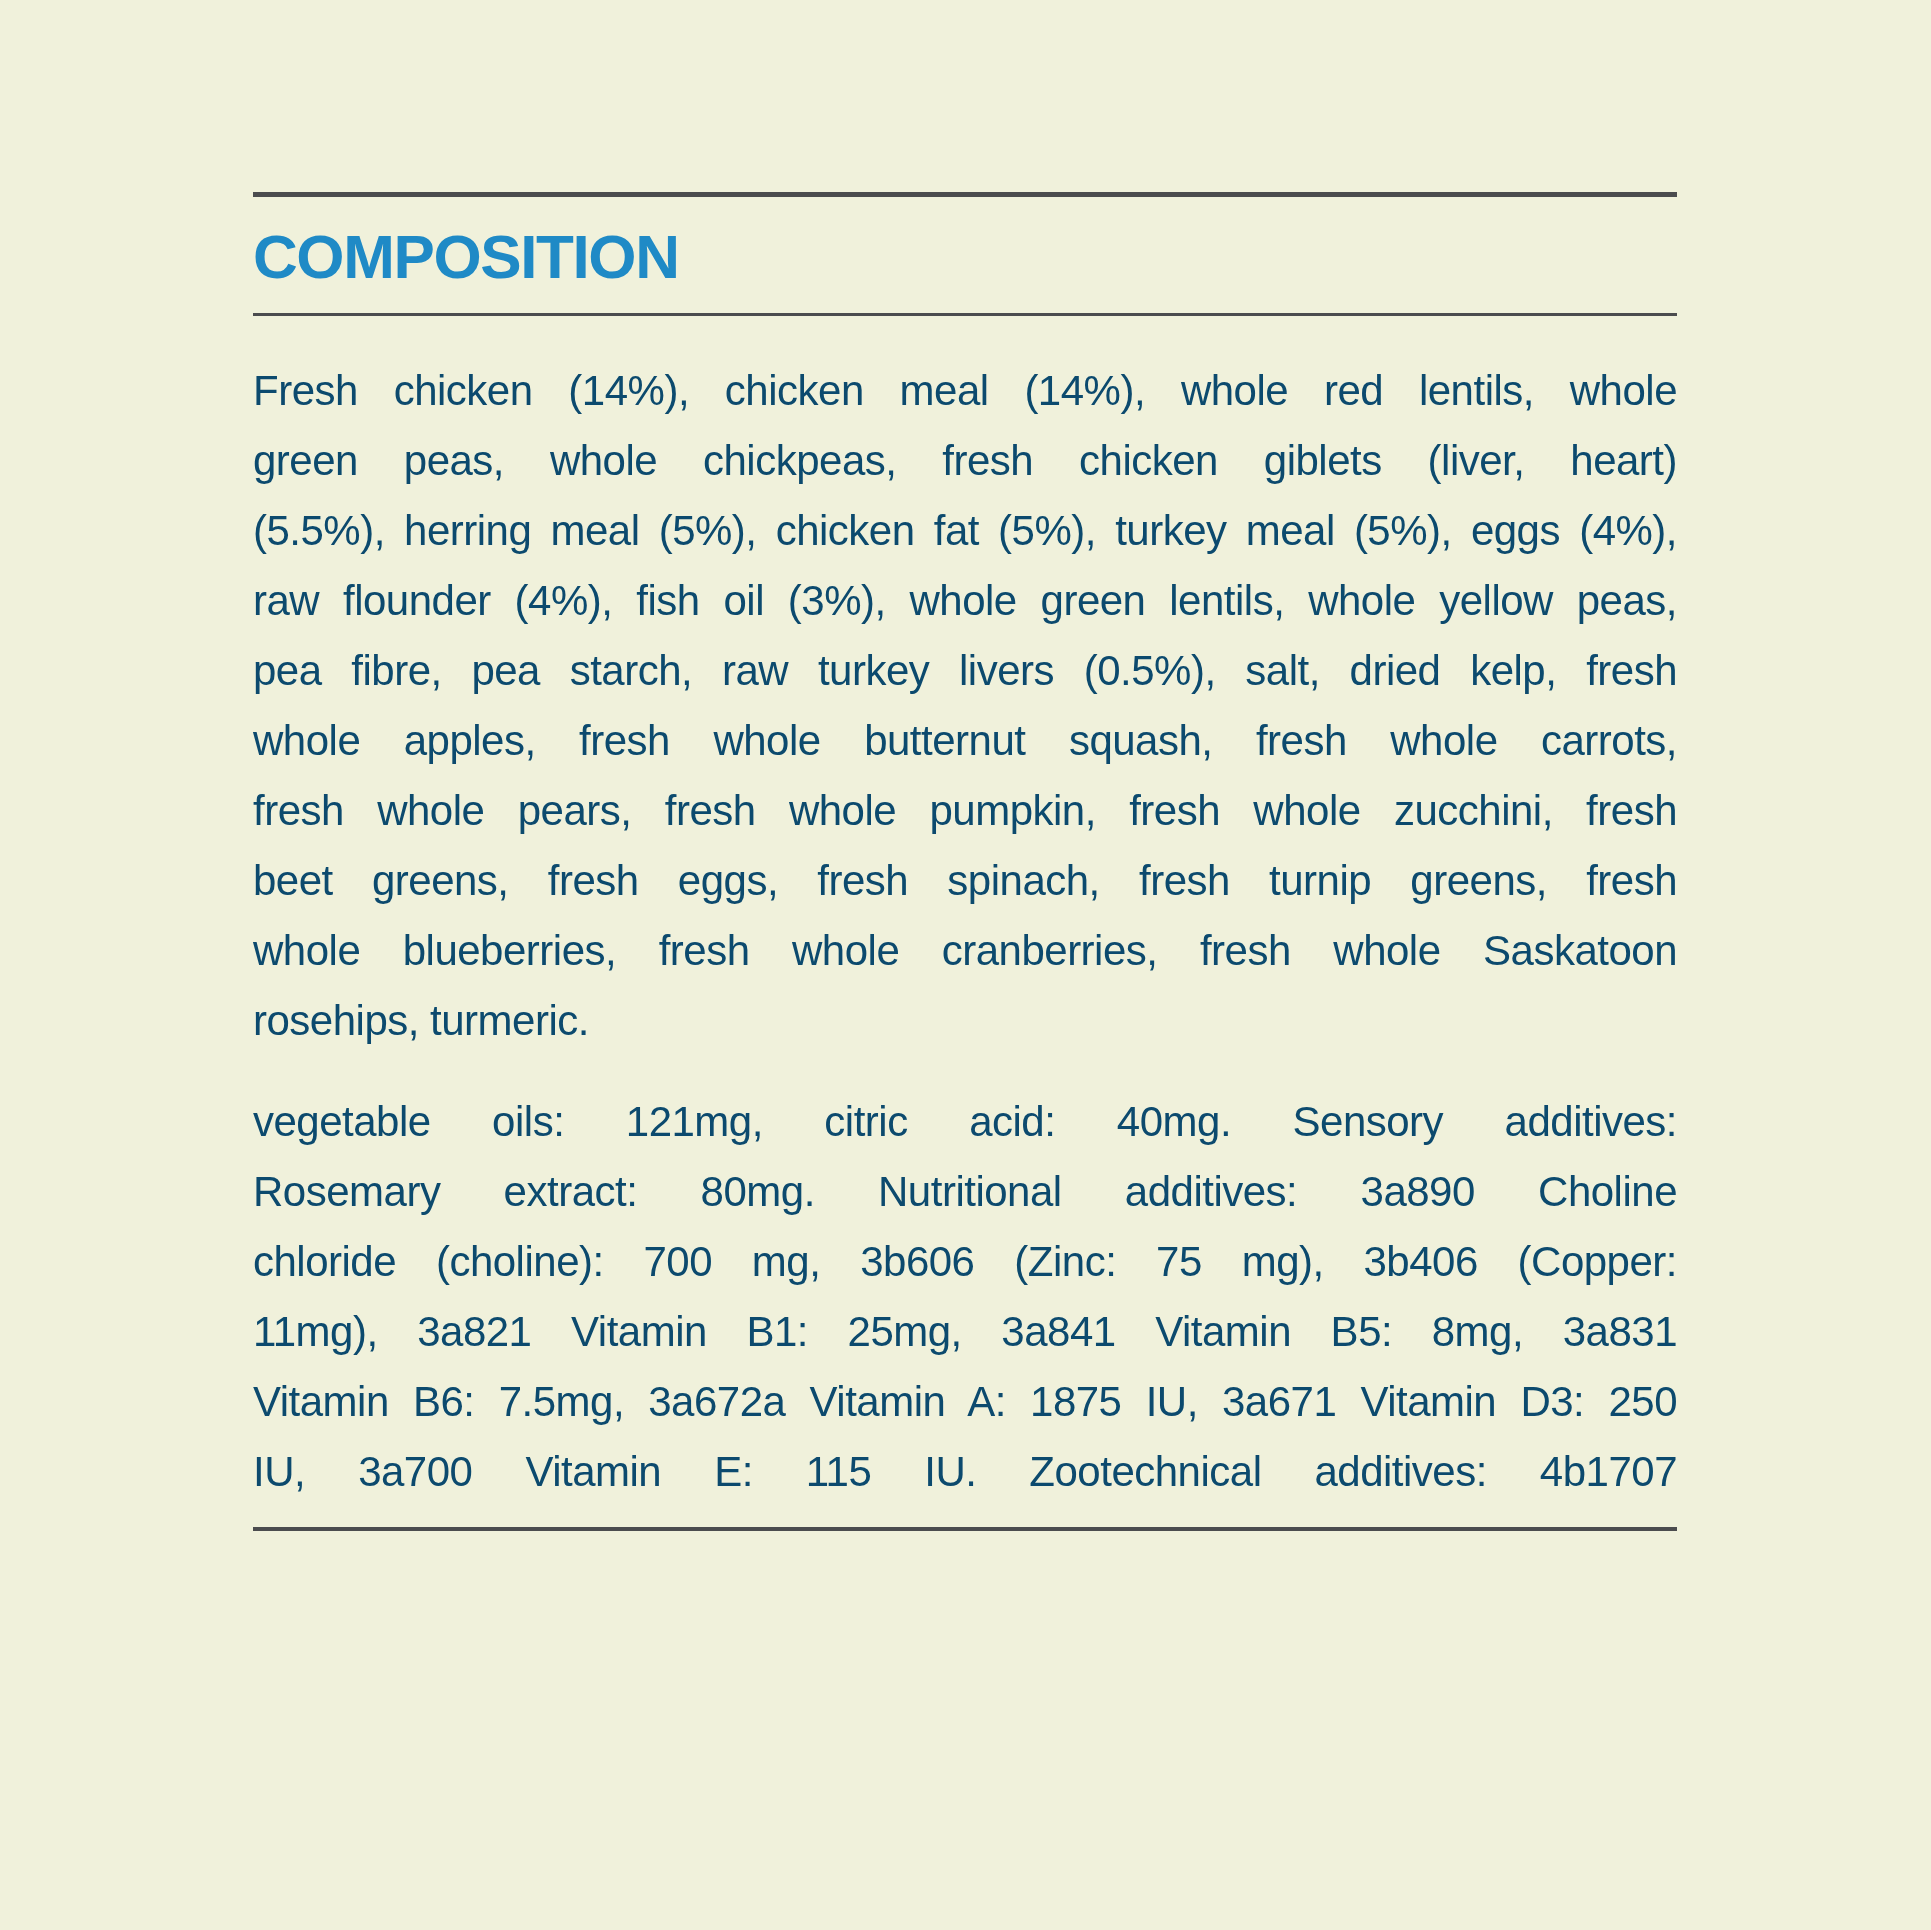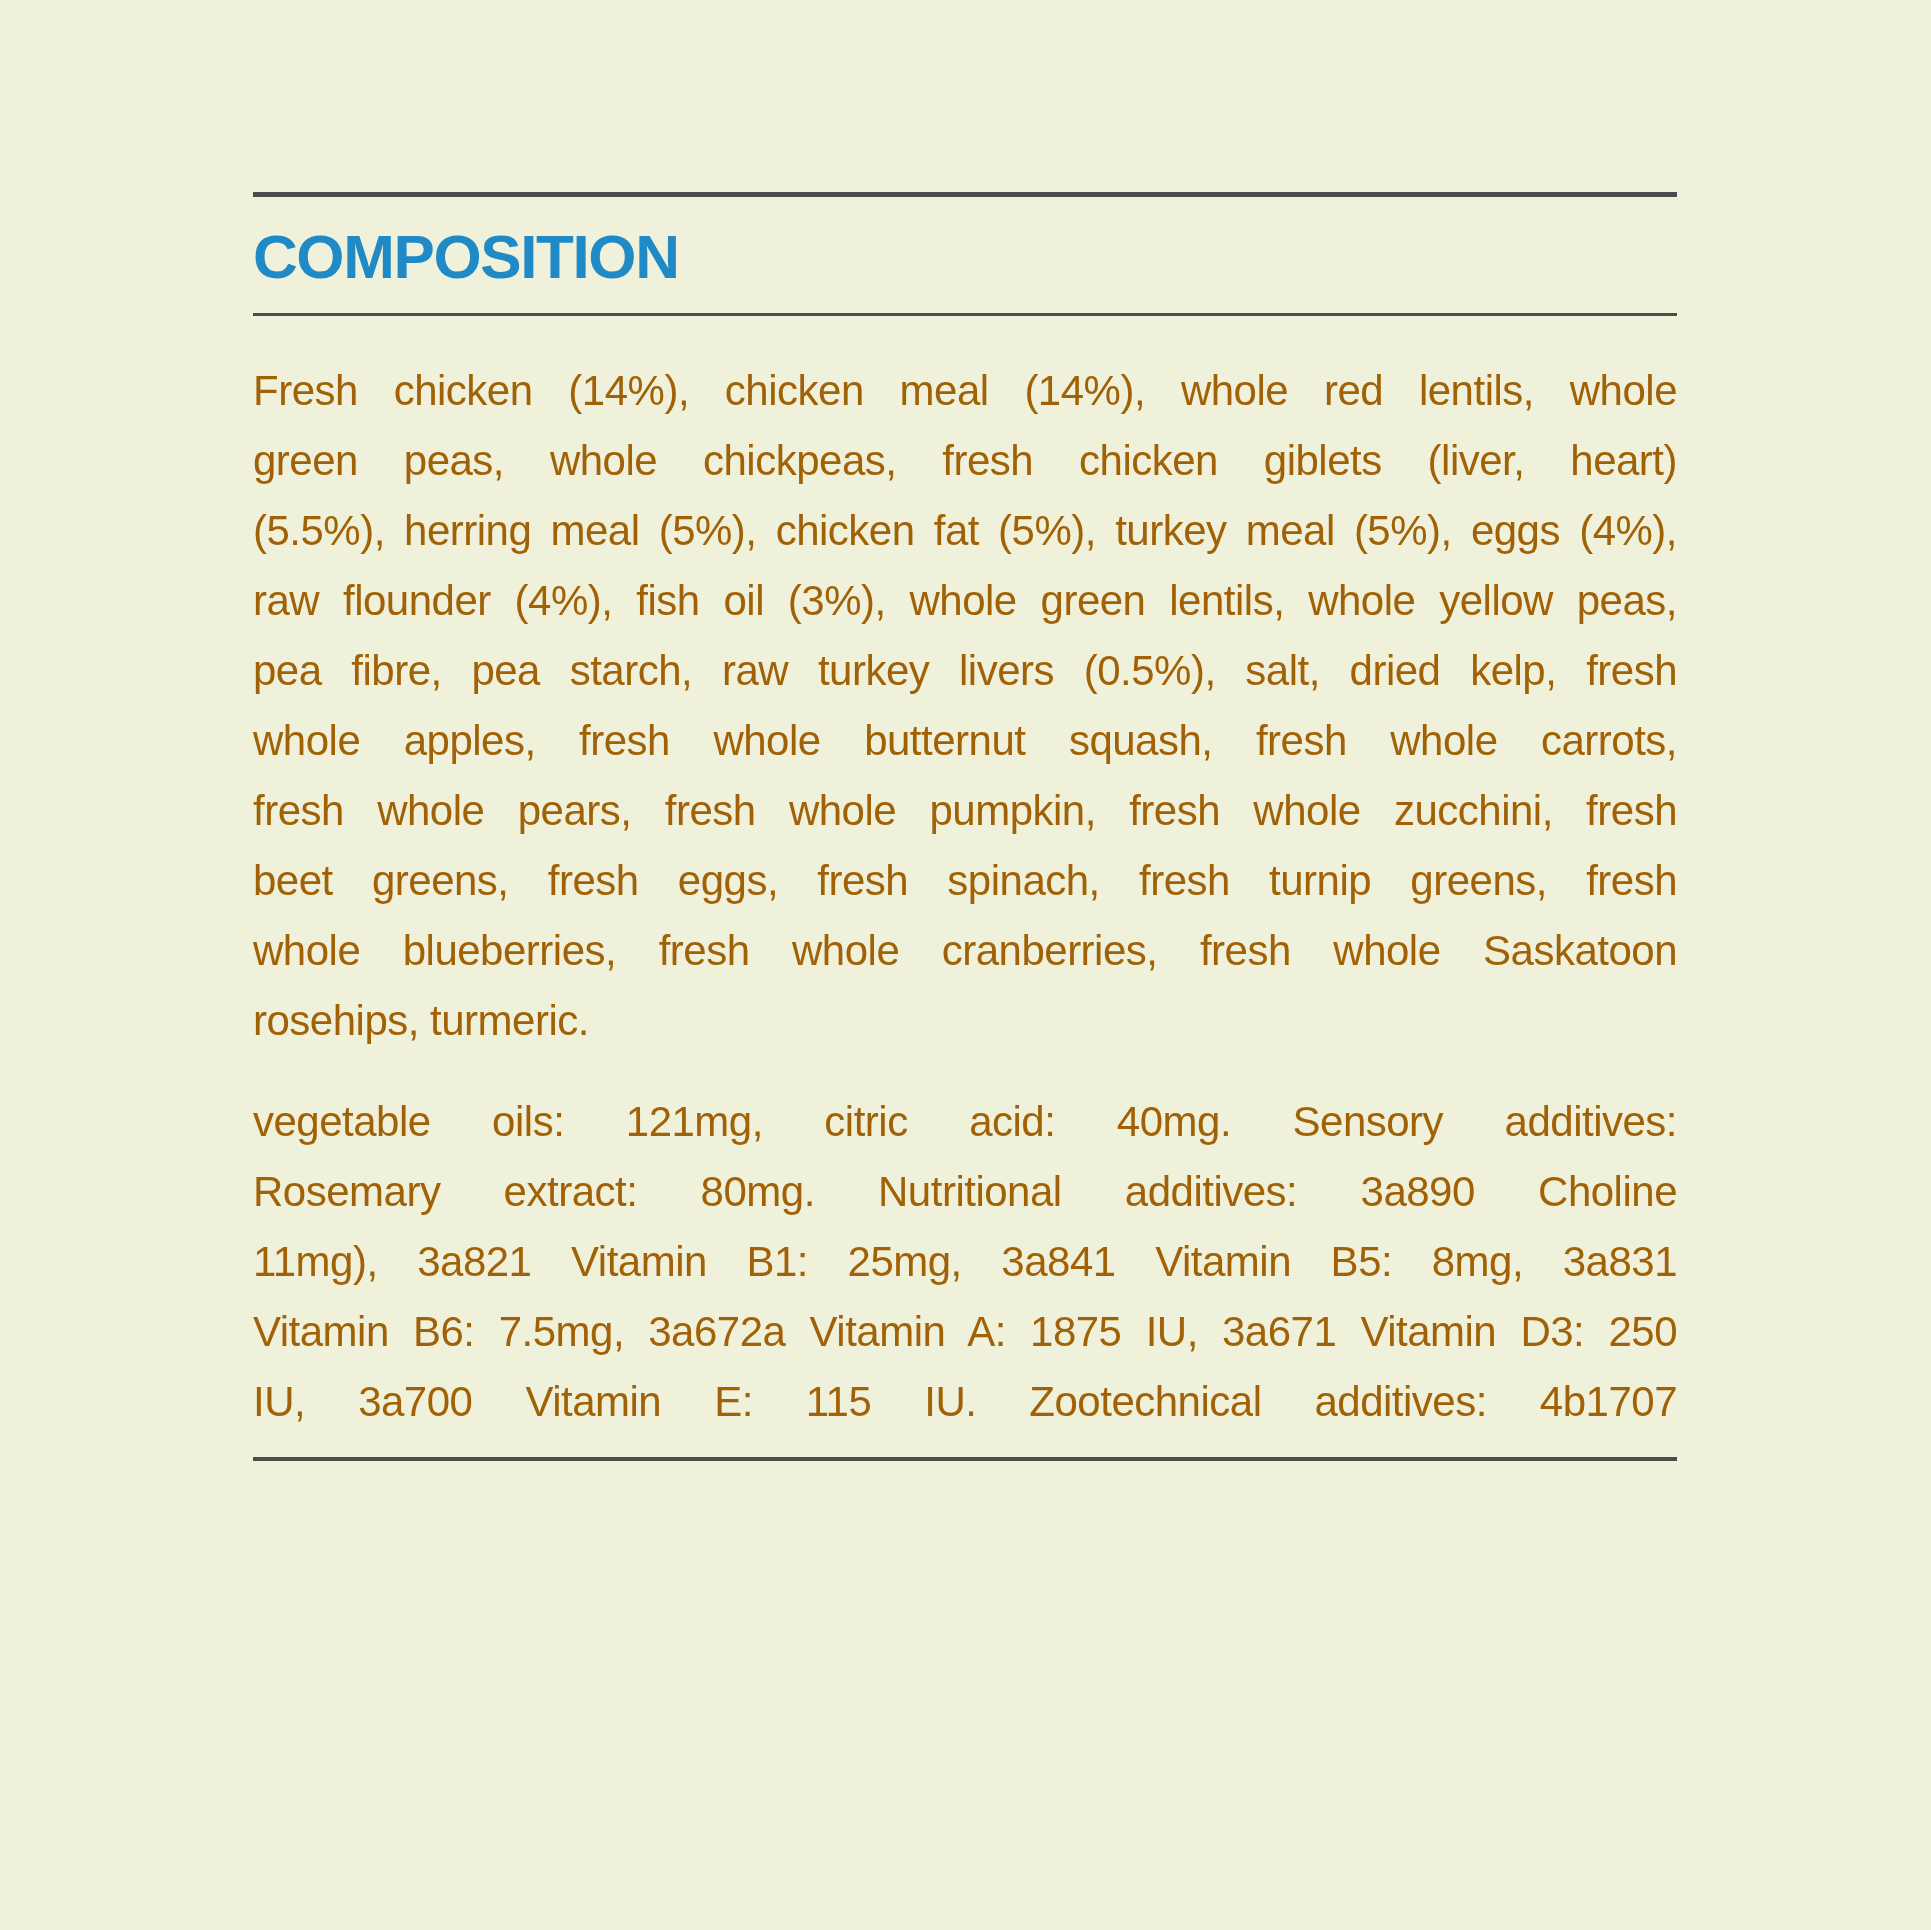--- a/index.html
+++ b/index.html
@@ -45,21 +45,21 @@
   .section-title {
     margin-top: 21px;
     font-size: 62px;
     line-height: 77px;
     font-weight: bold;
     font-stretch: condensed;
     letter-spacing: -1.4px;
     color: #1F8AC6;
   }
   .para {
-    color: #a16207;
+    color: #0c4a6e;
     font-size: 42px;
     letter-spacing: -0.5px;
     font-stretch: condensed;
   }
   .para-composition { margin-top: 40px; }
   .para-additives   { margin-top: 31px; }
   .tline {
     line-height: 70px;
     text-align: justify;
     text-align-last: justify;
@@ -85,20 +85,21 @@
         <div class="tline">pea fibre, pea starch, raw turkey livers (0.5%), salt, dried kelp, fresh</div>
         <div class="tline">whole apples, fresh whole butternut squash, fresh whole carrots,</div>
         <div class="tline">fresh whole pears, fresh whole pumpkin, fresh whole zucchini, fresh</div>
         <div class="tline">beet greens, fresh eggs, fresh spinach, fresh turnip greens, fresh</div>
         <div class="tline">whole blueberries, fresh whole cranberries, fresh whole Saskatoon</div>
         <div class="tline tline-last">rosehips, turmeric.</div>
       </div>
     <div class="para para-additives">
         <div class="tline">vegetable oils: 121mg, citric acid: 40mg. Sensory additives:</div>
         <div class="tline">Rosemary extract: 80mg. Nutritional additives: 3a890 Choline</div>
+        <div class="tline">chloride (choline): 700 mg, 3b606 (Zinc: 75 mg), 3b406 (Copper:</div>
         <div class="tline">11mg), 3a821 Vitamin B1: 25mg, 3a841 Vitamin B5: 8mg, 3a831</div>
         <div class="tline">Vitamin B6: 7.5mg, 3a672a Vitamin A: 1875 IU, 3a671 Vitamin D3: 250</div>
         <div class="tline">IU, 3a700 Vitamin E: 115 IU. Zootechnical additives: 4b1707</div>
       </div>
     <div class="rule rule-bottom"></div>
   </div>
 </div>
 
 
 </body></html>

